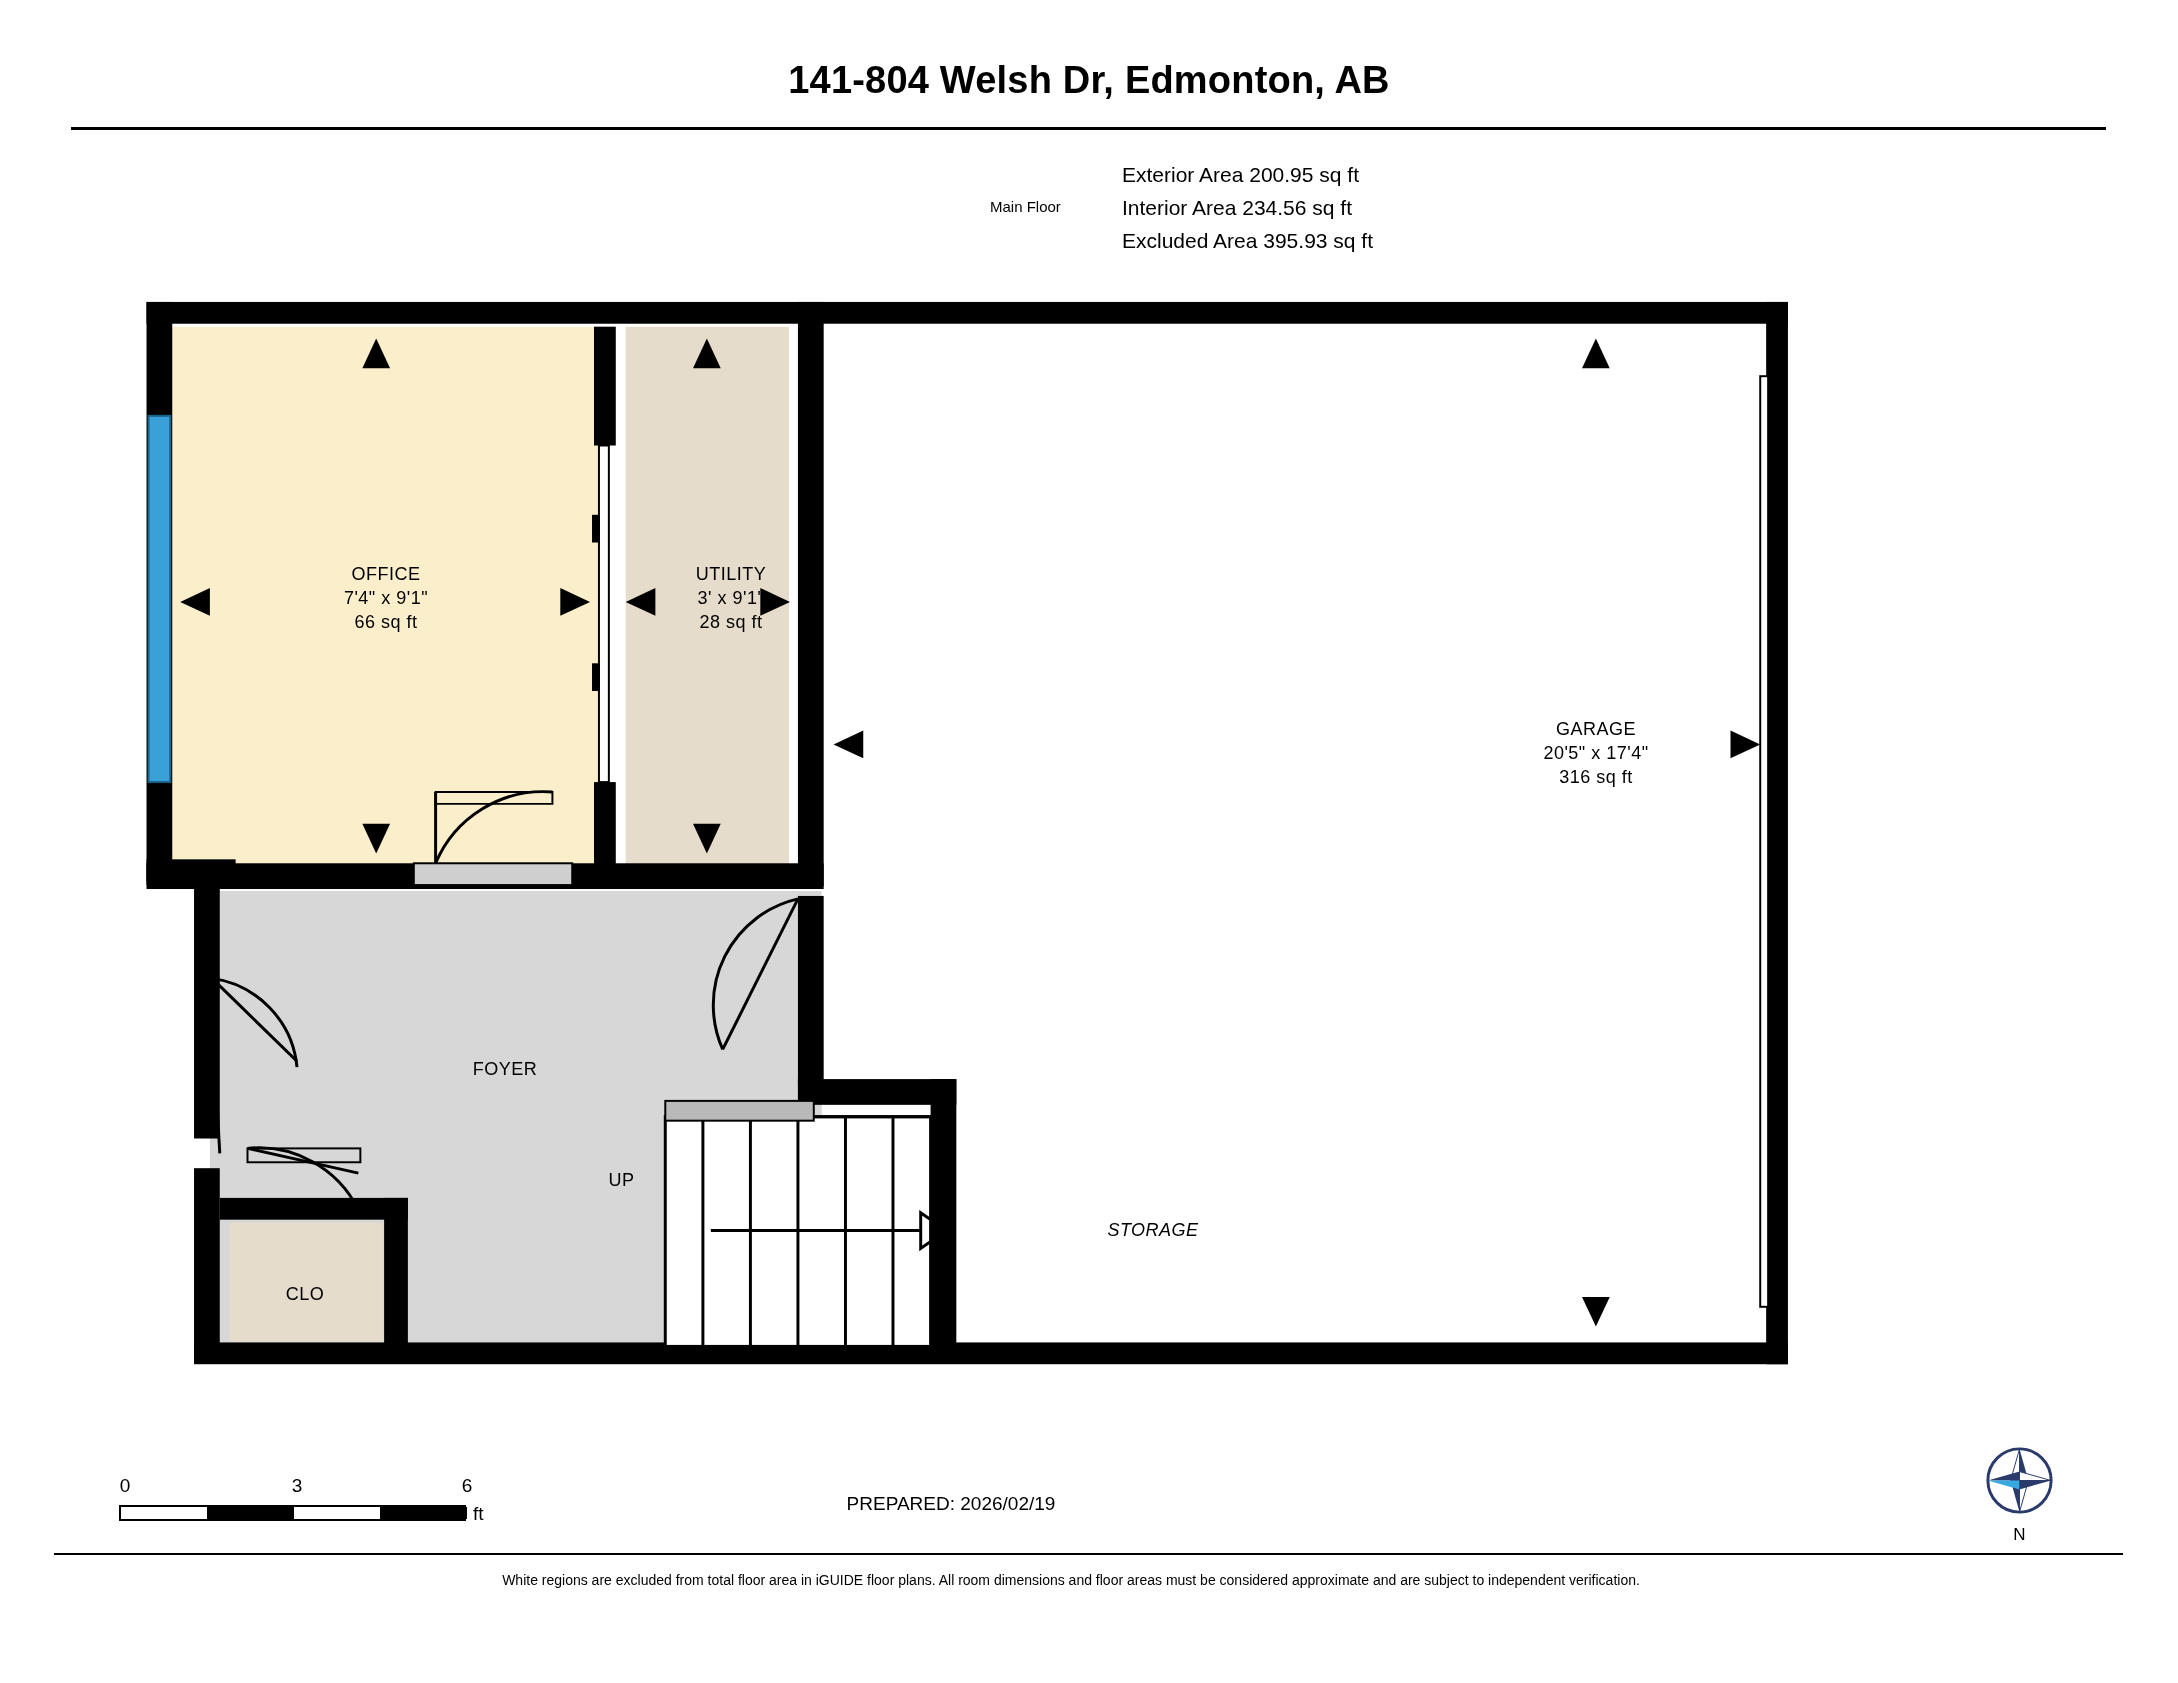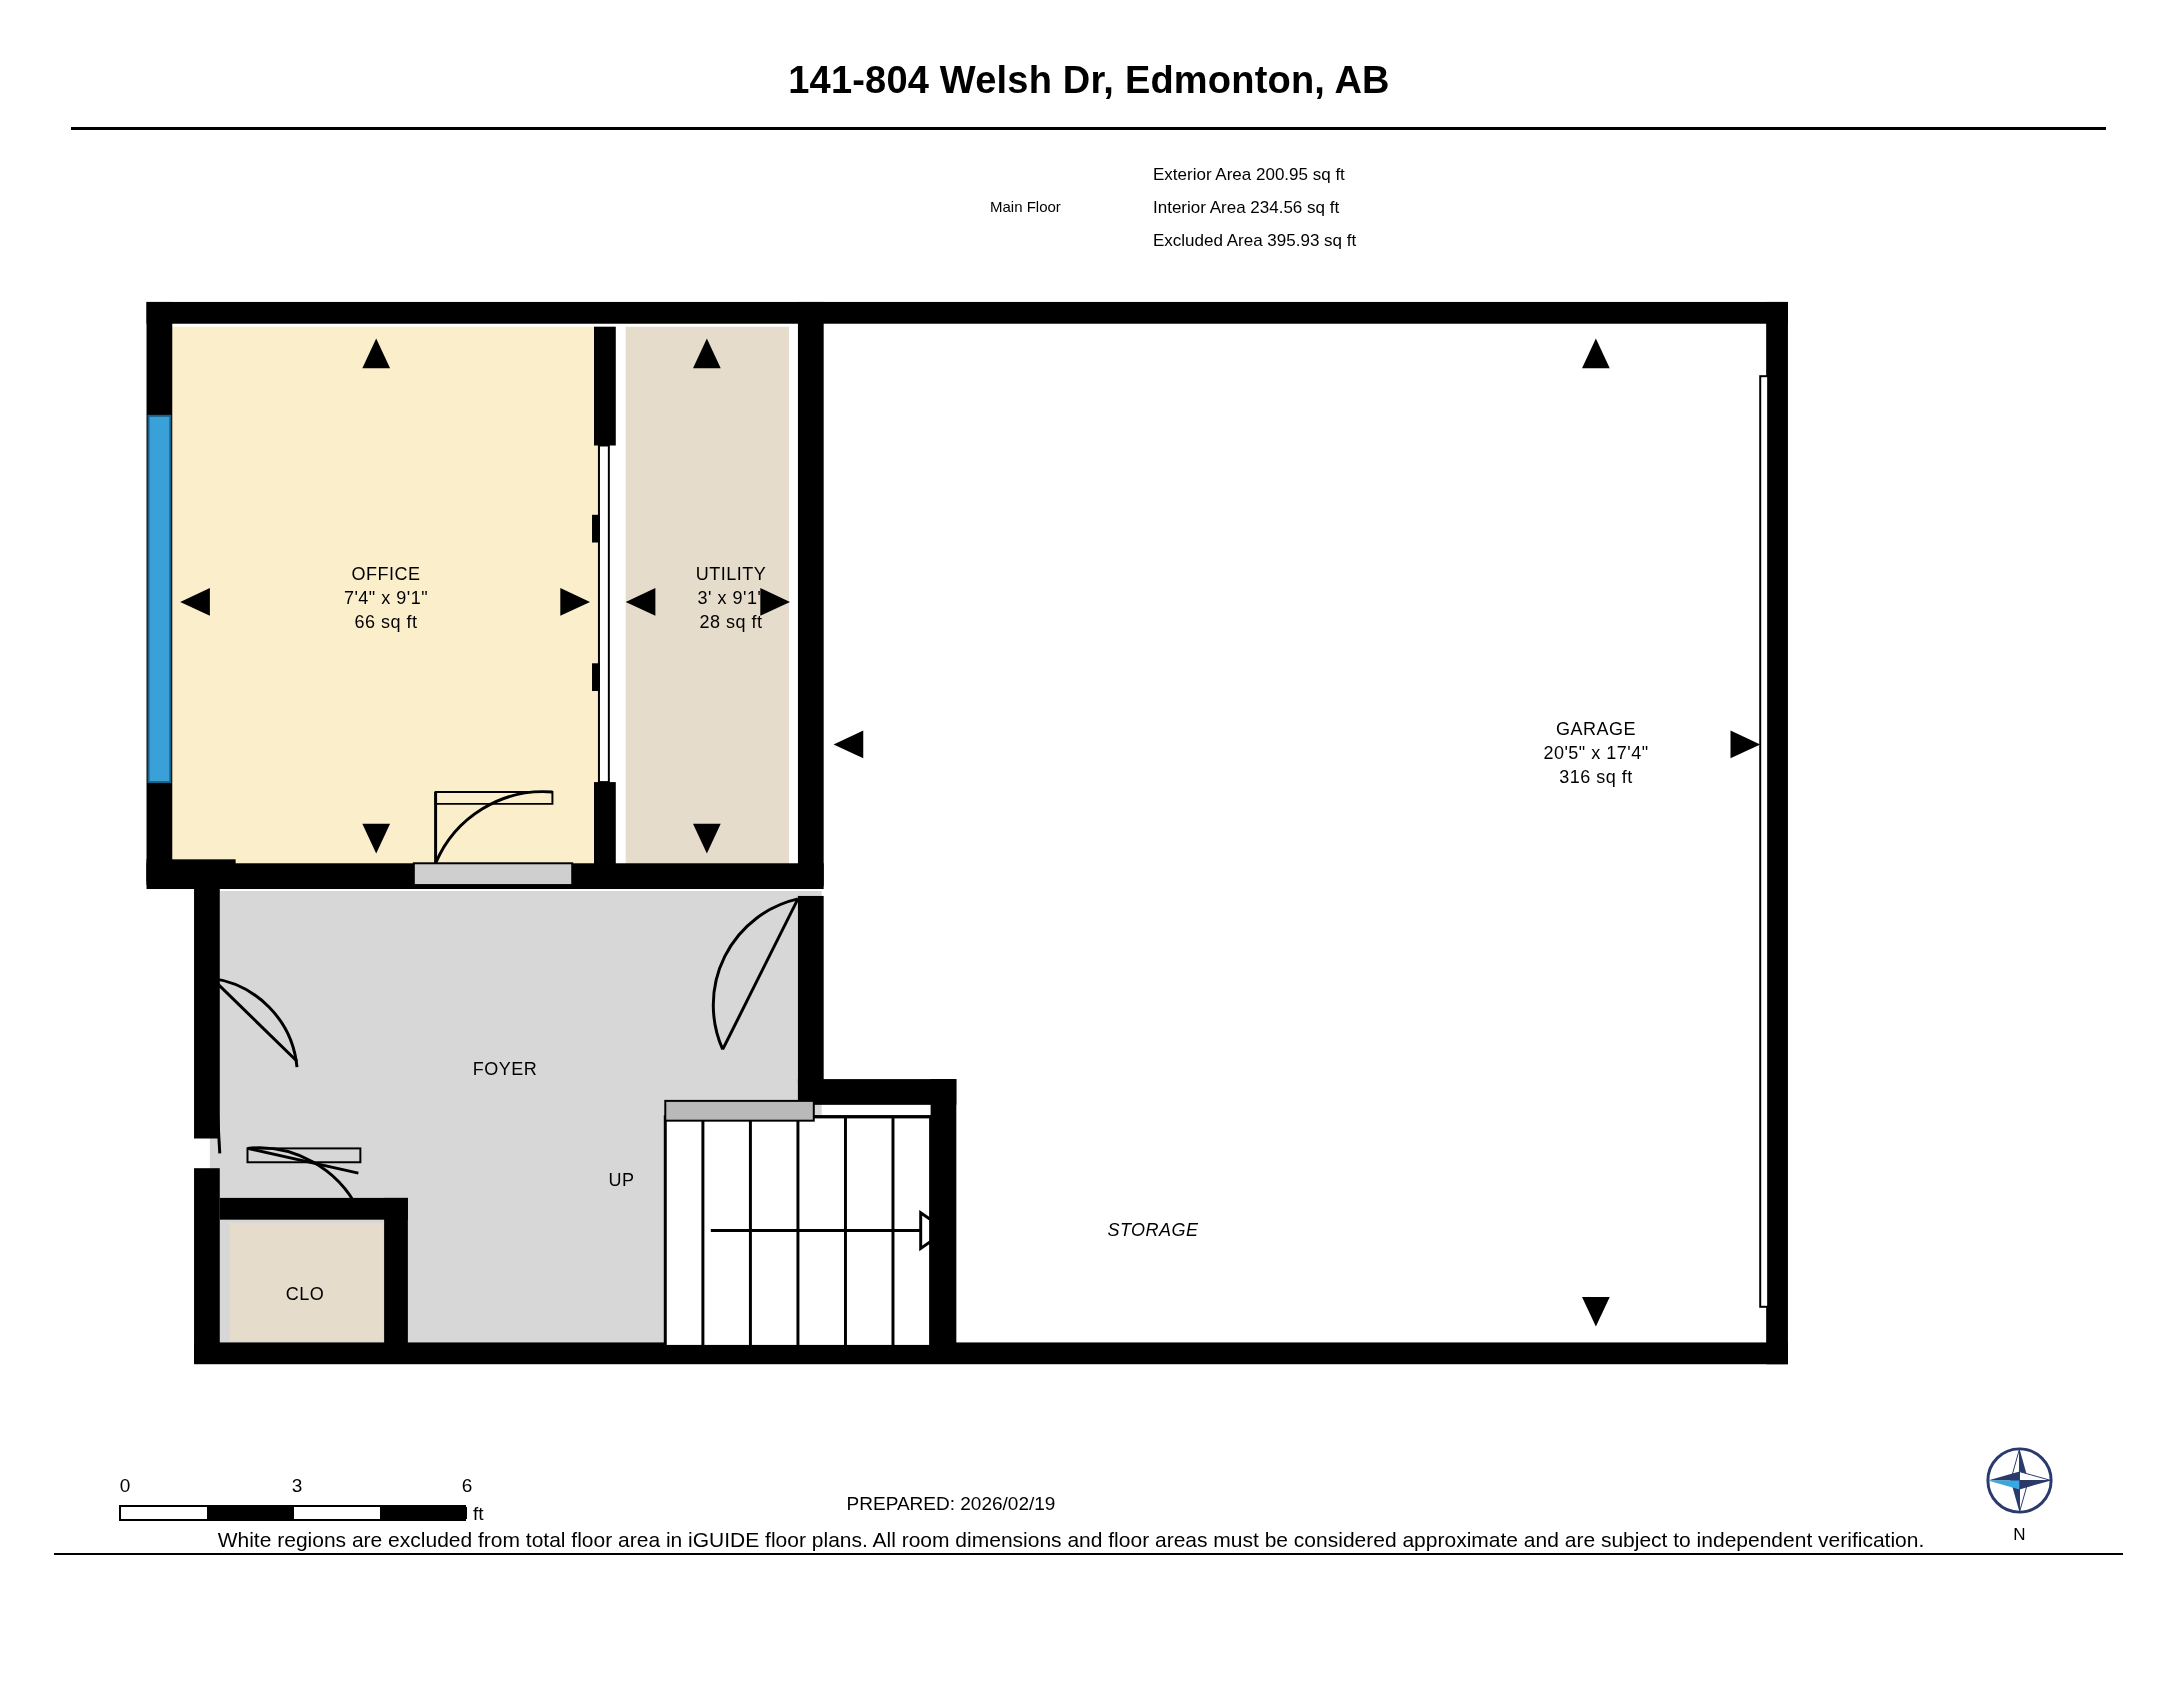--- a/index.html
+++ b/index.html
@@ -54,23 +54,22 @@
     width: 119px;
     text-align: left;
     font-size: 15px;
     font-weight: normal;
     margin-top: 40px;
   }
   .summary-lines {
     position: absolute;
     left: 1122px;
     top: 8px;
-    font-size: 17px;
+    font-size: 21px;
     line-height: 33px;
-    margin-left: 31px;
   }
 
   
   .plan {
     position: absolute;
     left: 0;
     top: 0;
     width: 2178px;
     height: 1683px;
   }
@@ -148,24 +147,24 @@
     position: absolute;
     left: 54px;
     top: 1553px;
     width: 2069px;
     height: 2px;
     background: #000;
   }
   .disclaimer {
     position: absolute;
     left: 0;
-    top: 1528px;
+    top: 1572px;
     width: 2142px;
     text-align: center;
-    font-size: 21px;
+    font-size: 14px;
   }
 
   
   .room-label {
     position: absolute;
     text-align: center;
     font-size: 18px;
     line-height: 24px;
     letter-spacing: 0.5px;
     pointer-events: none;

